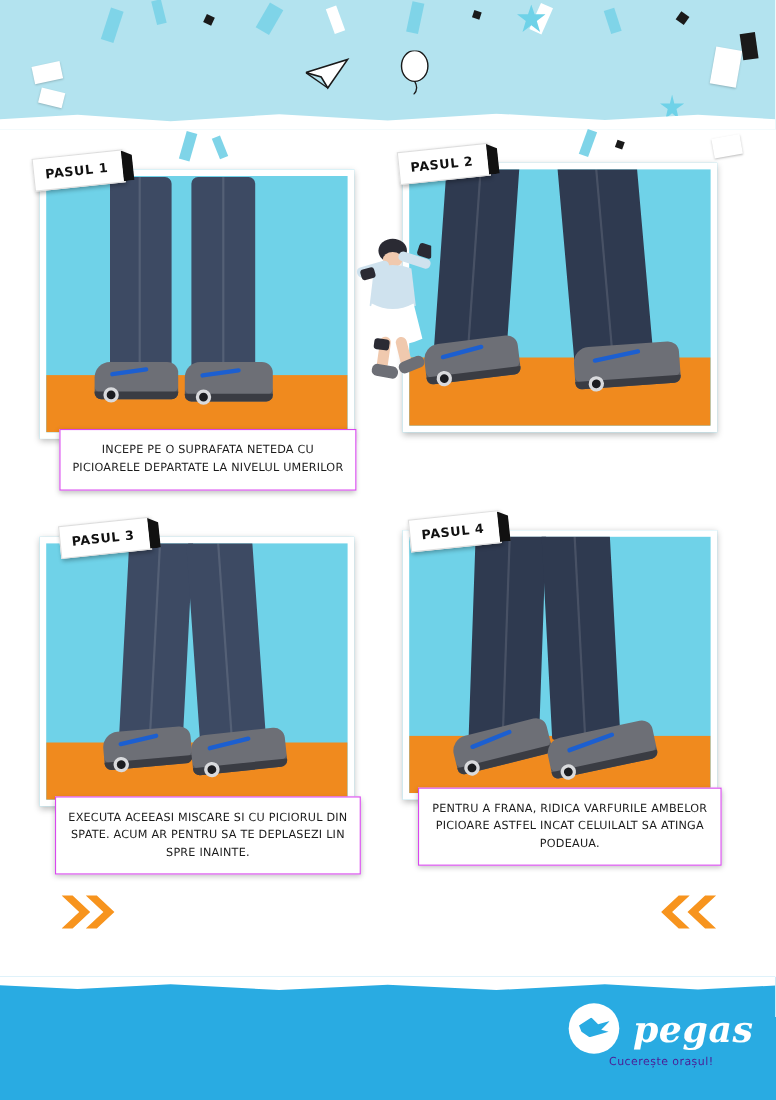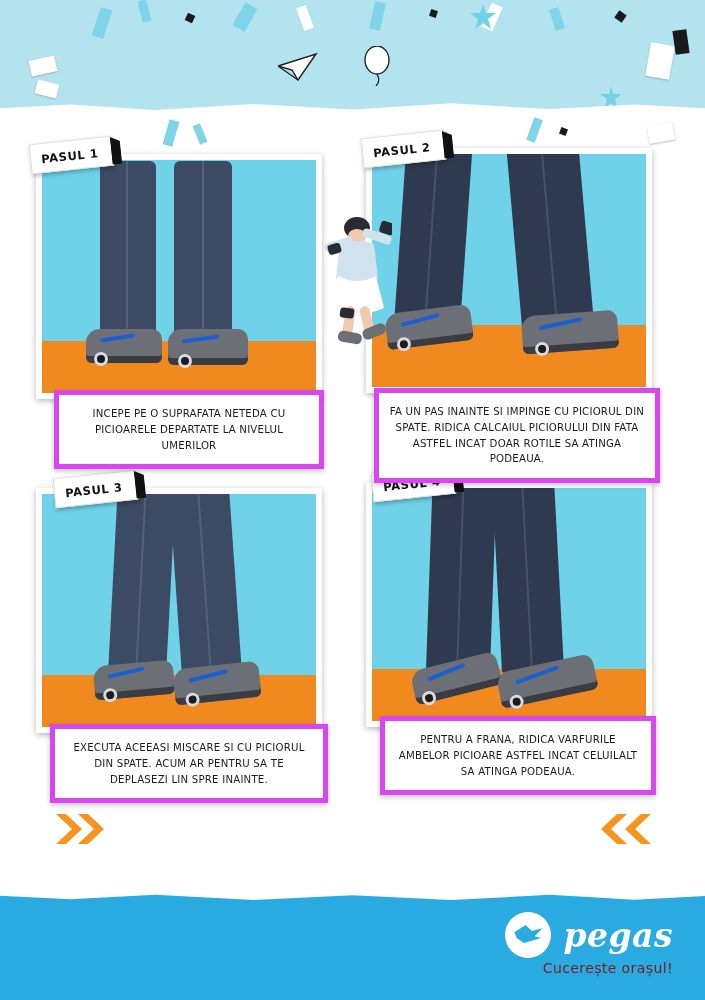--- a/index.html
+++ b/index.html
@@ -120,21 +120,21 @@
   .tag::after {
     content: ""; position: absolute; right: -9px; top: 0; bottom: 0; width: 10px;
     background: #111;
     clip-path: polygon(0 0, 100% 18%, 100% 100%, 0 100%);
   }
 
   
   .caption {
     position: absolute;
     background: #ffffff;
-    border: 5px solid #d946ef;
+    border: 1px solid #d946ef;
     box-shadow: 0 2px 5px rgba(0,0,0,.25);
     padding: 11px 10px;
     text-align: center;
     font-size: 10.2px;
     line-height: 1.55;
     letter-spacing: .2px;
     color: #1b1b1b;
     font-family: "DejaVu Sans", sans-serif;
     width: 270px;
     z-index: 6;
@@ -177,37 +177,37 @@
     content: "h"; position: absolute; left: 50%; top: 46%;
     transform: translate(-50%,-50%); color: #fff; font-size: 26px;
     font-family: "DejaVu Serif", serif; font-style: italic; font-weight: bold;
   }
   .heelys-text {
     color: #ffffff; font-size: 33px; font-weight: bold; font-style: italic;
     letter-spacing: 1px; font-family: "DejaVu Sans", sans-serif;
   }
   .heelys-reg { font-size: 11px; vertical-align: super; }
 
-  .pegas { position: absolute; right: 32px; top: 24px; text-align: right; }
+  .pegas { position: absolute; right: 20px; top: 24px; text-align: center; }
   .pegas-row { display: flex; align-items: center; justify-content: flex-end; gap: 12px; }
   .pegas-mark {
     width: 46px; height: 46px; border-radius: 50%; background: #ffffff;
     position: relative; flex: none;
   }
   .pegas-mark::after {
     content: ""; position: absolute; left: 9px; top: 13px;
     width: 28px; height: 18px; background: #29abe2;
     clip-path: polygon(0 40%, 40% 0, 62% 34%, 100% 18%, 72% 62%, 96% 72%, 34% 100%, 8% 72%);
   }
   .pegas-name {
     color: #ffffff; font-size: 33px; font-weight: bold; font-style: italic;
     font-family: "DejaVu Serif", serif; letter-spacing: .5px;
   }
   .pegas-slogan {
-    color: #7f1d1d; font-size: 14px; margin-top: 2px; letter-spacing: .4px;
+    color: #4c1d95; font-size: 10px; margin-top: 2px; letter-spacing: .4px;
     font-family: "DejaVu Sans", sans-serif;
   }
 </style>
 </head>
 <body>
 
 <div class="banner">
   <div class="deco c-rect" style="left:96px;top:8px;width:12px;height:30px;transform:rotate(18deg);"></div>
   <div class="deco c-rect" style="left:140px;top:0px;width:9px;height:22px;transform:rotate(-14deg);"></div>
   <div class="deco c-dark" style="left:186px;top:14px;width:8px;height:8px;transform:rotate(25deg);"></div>
@@ -307,21 +307,20 @@
         <div class="wheel" style="left:12px;"></div>
       </div>
 
       <svg class="arrow" style="left:52px;bottom:64px;" width="46" height="26" viewBox="0 0 46 26">
         <polygon points="46,4 46,22 16,22 16,26 0,13 16,0 16,4" fill="#ffffff" stroke="#111" stroke-width="1.3"></polygon>
       </svg>
       <svg class="arrow" style="left:206px;bottom:84px;" width="46" height="30" viewBox="0 0 46 30">
         <polygon points="0,26 0,8 30,8 30,3 46,16 30,29 30,24" fill="#ffffff" stroke="#111" stroke-width="1.3" transform="rotate(-22 23 16)"></polygon>
       </svg>
     </div>
-    <div class="caption" style="left:8px;top:240px;width:286px;">FA UN PAS INAINTE SI IMPINGE CU PICIORUL DIN SPATE. RIDICA CALCAIUL PICIORULUI DIN FATA ASTFEL INCAT DOAR ROTILE SA ATINGA PODEAUA.</div>
   </div>
 
   <div class="girl">
     <svg width="70" height="140" viewBox="0 0 70 140">
 
       <ellipse cx="35" cy="14" rx="13" ry="11" fill="#2a2a33"></ellipse>
       <ellipse cx="35" cy="22" rx="9" ry="7" fill="#f0c9ae"></ellipse>
 
       <rect x="2" y="26" width="30" height="9" rx="4" fill="#cfe2ee" transform="rotate(-16 17 30)"></rect>
       <rect x="40" y="18" width="30" height="9" rx="4" fill="#cfe2ee" transform="rotate(18 55 22)"></rect>

